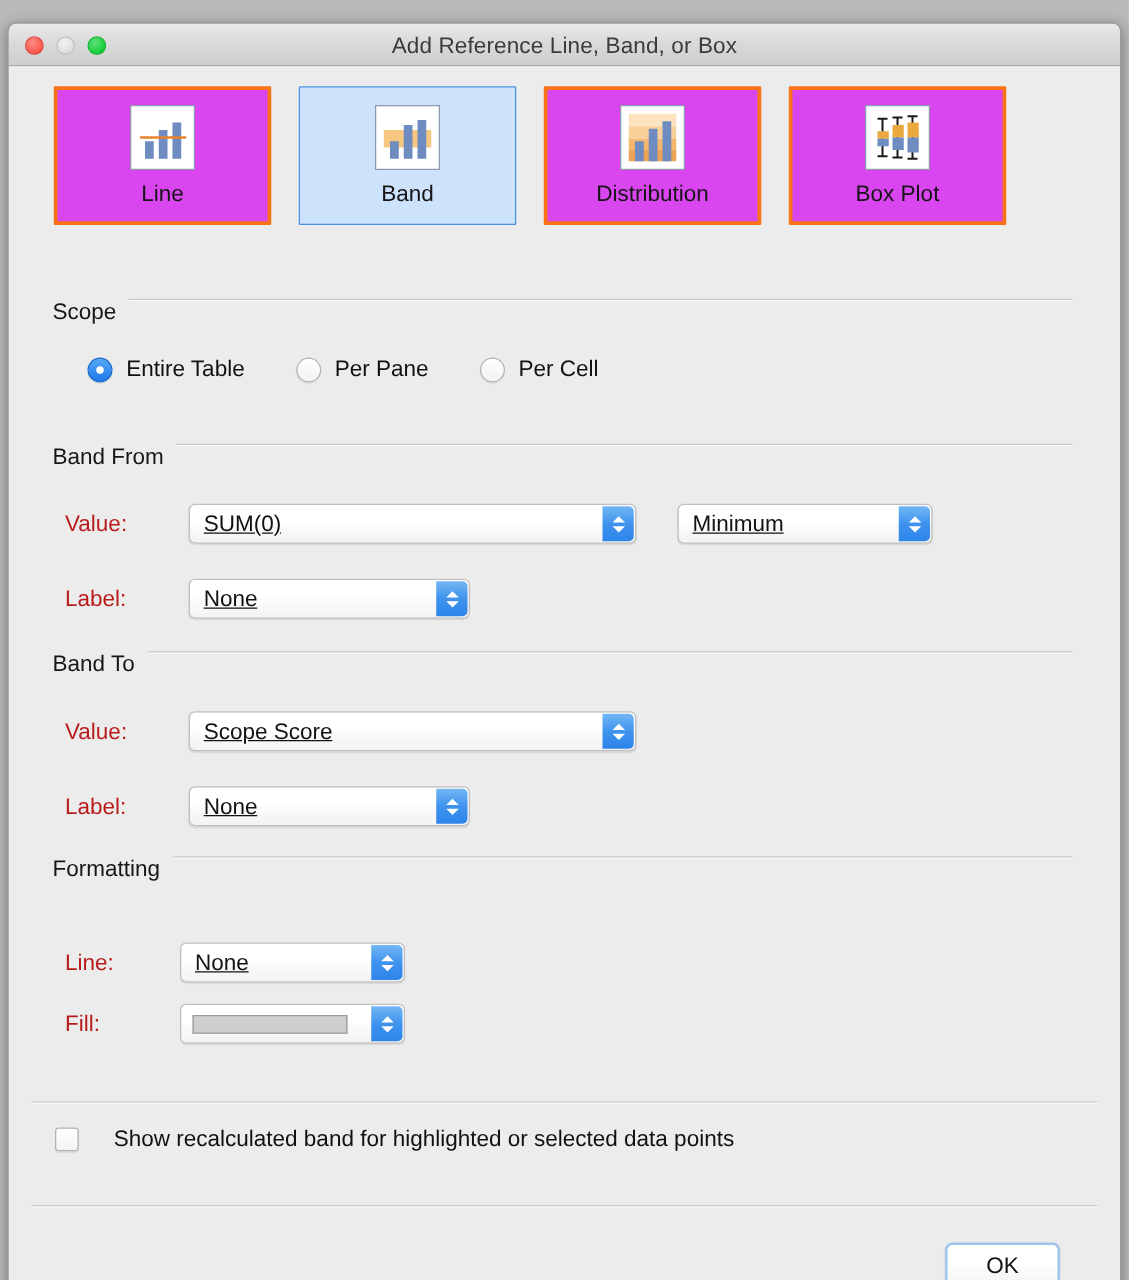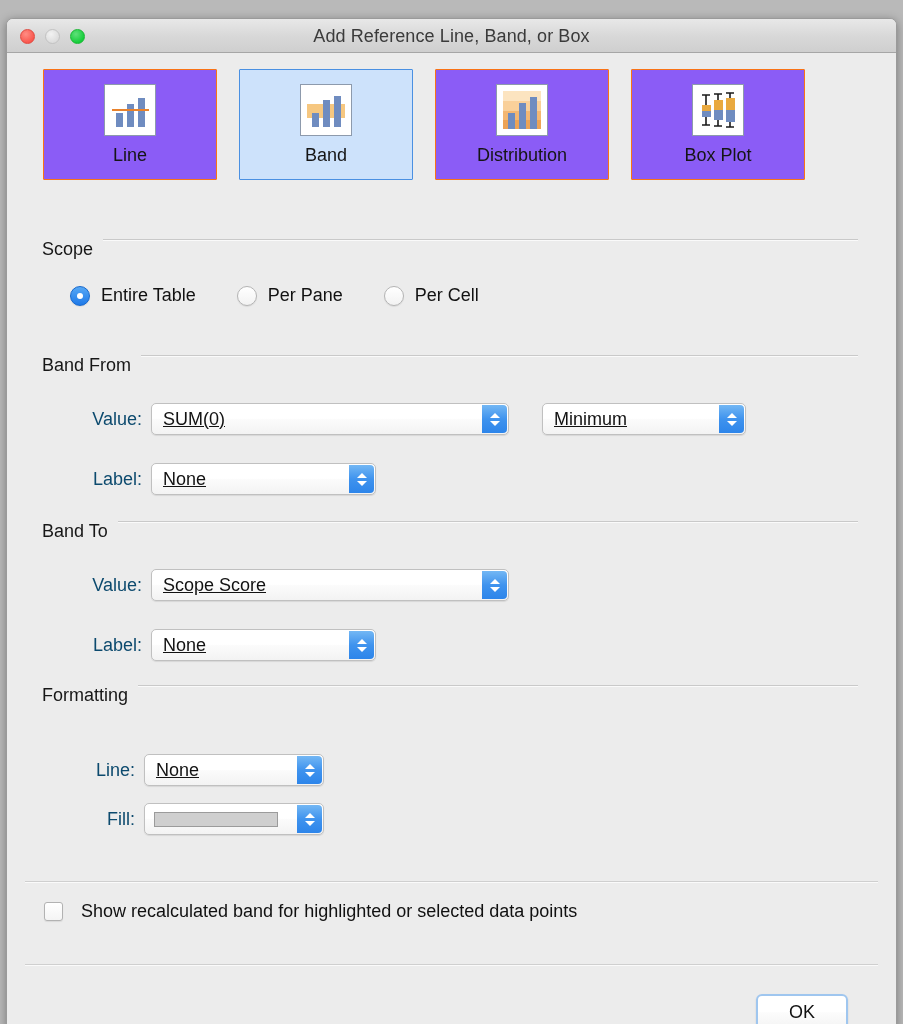--- a/index.html
+++ b/index.html
@@ -70,22 +70,22 @@
   #typebar {
     position: absolute;
     left: 36px;
     top: 16px;
     display: flex;
     gap: 22px;
   }
   .typebtn {
     width: 174px;
     height: 111px;
-    background: #8b5cf6;
-    border: 1px solid #f97316;
+    background: #d946ef;
+    border: 3px solid #f97316;
     box-sizing: border-box;
     display: flex;
     flex-direction: column;
     align-items: center;
     justify-content: center;
     cursor: default;
     border-radius: 1px;
   }
   .typebtn.selected {
     background: #cde2fb;
@@ -162,22 +162,22 @@
   }
 
   
   .field-row {
     position: absolute;
     display: flex;
     align-items: center;
   }
   .field-label {
     font-size: 18px;
-    color: #0c4a6e;
-    text-align: right;
+    color: #b91c1c;
+    text-align: left;
     white-space: nowrap;
   }
   .popup {
     position: relative;
     height: 32px;
     background: linear-gradient(to bottom, #ffffff 0%, #ffffff 48%, #fbfbfb 52%, #f3f3f3 100%);
     border: 1px solid #c0c0c0;
     border-radius: 5px;
     box-sizing: border-box;
     box-shadow: 0 1px 1px rgba(0,0,0,.09);
@@ -225,21 +225,21 @@
     box-sizing: border-box;
   }
 
   
   #checkrow {
     position: absolute;
     left: 37px;
     top: 848px;
     display: flex;
     align-items: center;
-    gap: 18px;
+    gap: 28px;
   }
   .checkbox {
     width: 19px;
     height: 19px;
     border-radius: 3px;
     background: linear-gradient(to bottom, #ffffff, #f4f4f4);
     border: 1px solid #b2b2b2;
     box-sizing: border-box;
     box-shadow: 0 1px 1px rgba(0,0,0,.08);
     flex: none;

